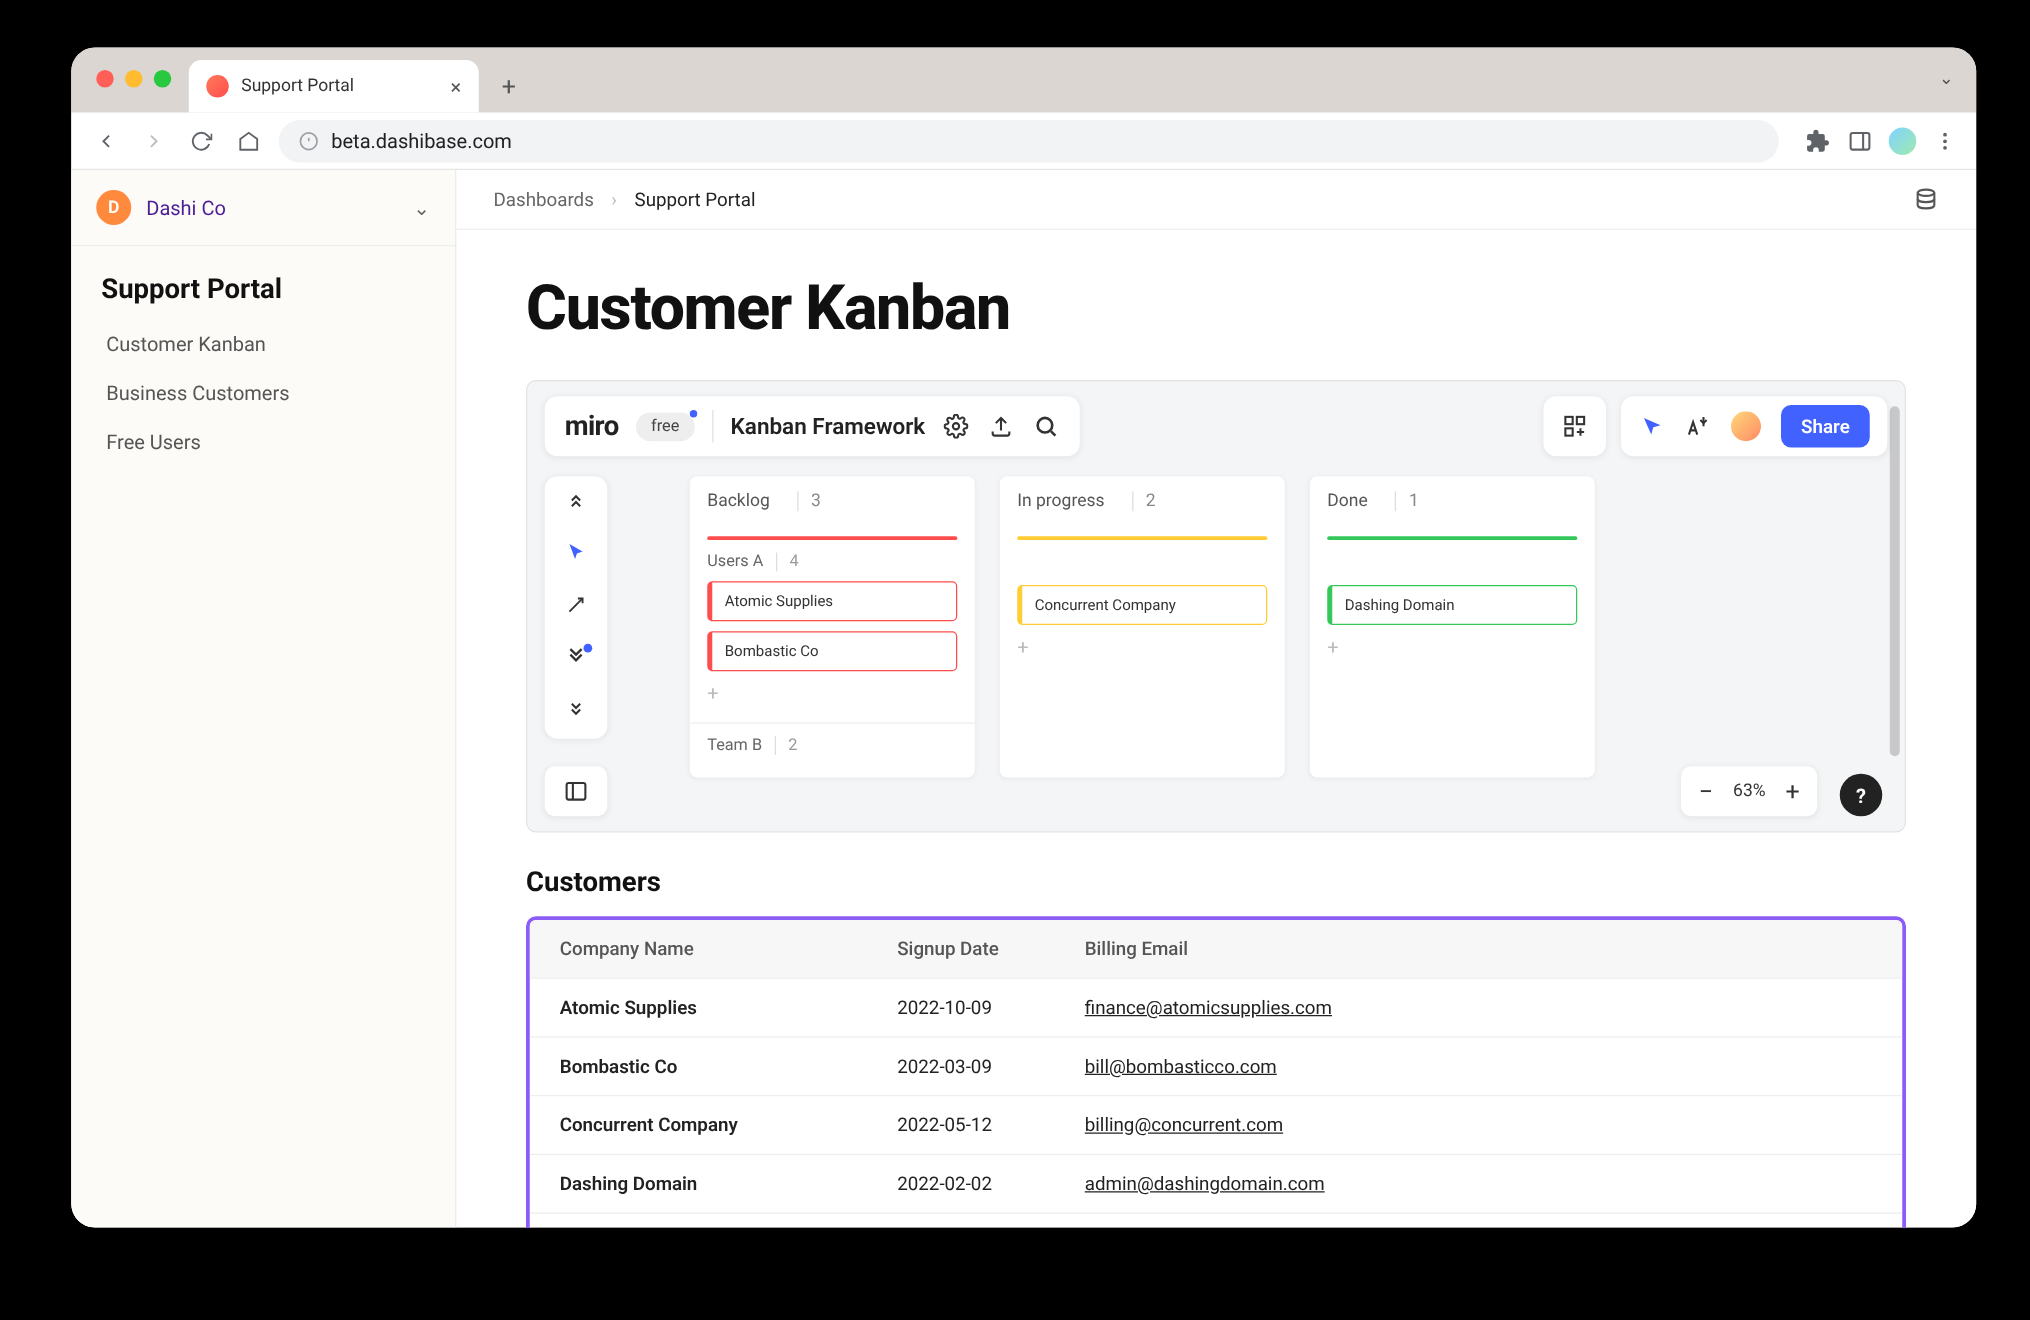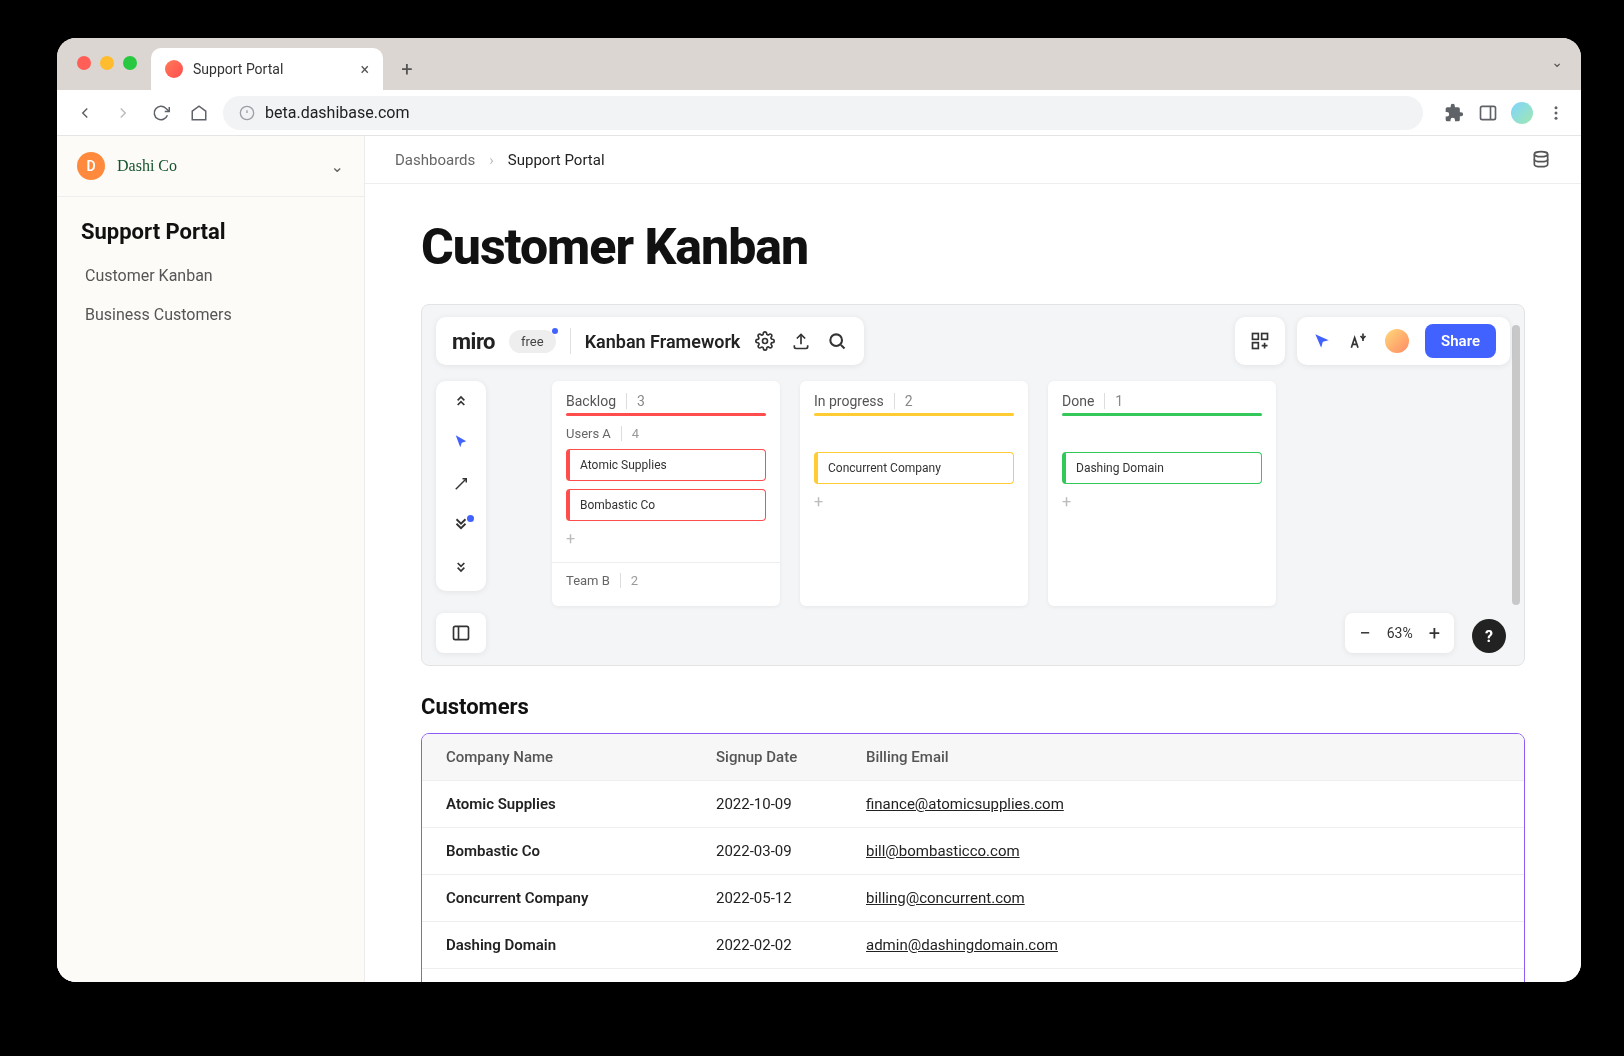--- a/index.html
+++ b/index.html
@@ -22,21 +22,21 @@
   .url-bar { flex:1; height:34px; background:#f1f3f4; border-radius:18px; display:flex; align-items:center; padding:0 16px; gap:10px; color:#5f6368; font-size:16px;}
   .url-bar .domain{color:#202124;}
   .right-icons{display:flex;align-items:center;gap:12px;margin-left:10px;}
   .ext-icon{width:22px;height:22px;display:flex;align-items:center;justify-content:center;color:#5f6368;}
   .avatar-circ{width:22px;height:22px;border-radius:50%;background:linear-gradient(135deg,#7fd4ff,#a0e8af);}
   
   .app { flex:1; display:flex; overflow:hidden; background:#fff;}
   .sidebar { width:308px; background:#fdfbf7; border-right:1px solid #ececec; padding:0; }
   .org-row{display:flex;align-items:center;gap:12px;padding:16px 20px;border-bottom:1px solid #eee;cursor:pointer;}
   .org-badge{width:28px;height:28px;border-radius:50%;background:#ff8a3d;color:#fff;font-weight:600;display:flex;align-items:center;justify-content:center;font-size:14px;}
-  .org-name{font-size:16px;color:#14532d;font-family:Liberation Serif, serif;}
+  .org-name{font-size:16px;color:#4c1d95;}
   .org-chev{margin-left:auto;color:#666;}
   .side-heading{padding:22px 24px 12px;font-size:22px;font-weight:700;color:#111;}
   .side-item{padding:10px 28px;font-size:16px;color:#555;cursor:pointer;}
   .main{flex:1;overflow:auto;}
   .crumbs{height:48px;border-bottom:1px solid #eee;display:flex;align-items:center;padding:0 30px;gap:14px;font-size:15px;color:#666;}
   .crumbs .sep{color:#bbb;}
   .crumbs .current{color:#222;}
   .db-icon{margin-left:auto;color:#555;display:flex;}
   .content{padding:34px 56px;}
   h1.page-title{font-size:50px;font-weight:800;color:#111;letter-spacing:-1px;margin-bottom:28px;}
@@ -53,36 +53,36 @@
   .miro-pill{height:48px;background:#fff;border-radius:10px;box-shadow:0 1px 6px rgba(0,0,0,.08);display:flex;align-items:center;padding:0 14px;gap:14px;}
   .share-btn{background:#4262ff;color:#fff;border-radius:8px;padding:8px 16px;font-size:15px;font-weight:600;cursor:pointer;}
   .miro-av{width:28px;height:28px;border-radius:50%;background:linear-gradient(135deg,#ffd97a,#ff8a65);border:2px solid #fff;}
   .miro-sidetools{position:absolute;left:14px;top:76px;width:50px;background:#fff;border-radius:10px;box-shadow:0 1px 6px rgba(0,0,0,.08);display:flex;flex-direction:column;align-items:center;padding:12px 0;gap:20px;}
   .miro-sidetools .tool{color:#333;position:relative;cursor:pointer;}
   .miro-sidetools .tool.blue{color:#4262ff;}
   .tool .dot{position:absolute;right:-4px;top:-2px;width:7px;height:7px;border-radius:50%;background:#4262ff;}
   .miro-panels{position:absolute;left:14px;bottom:12px;width:50px;height:40px;background:#fff;border-radius:8px;box-shadow:0 1px 6px rgba(0,0,0,.08);display:flex;align-items:center;justify-content:center;}
   .kanban{position:absolute;left:130px;top:76px;display:flex;gap:20px;}
   .col{width:228px;background:#fff;border-radius:6px;box-shadow:0 1px 4px rgba(0,0,0,.06);padding:12px 14px 10px;}
-  .col-head{display:flex;align-items:flex-start;gap:10px;font-size:14px;color:#555;margin-bottom:4px;}
+  .col-head{display:flex;align-items:flex-start;gap:22px;font-size:14px;color:#555;margin-bottom:20px;}
   .col-head .cnt{color:#888;border-left:1px solid #ddd;padding-left:10px;}
   .col-line{height:3px;border-radius:2px;margin-bottom:10px;}
   .col-line.red{background:#ff4d4d;} .col-line.yellow{background:#ffcc33;} .col-line.green{background:#34c759;}
   .team-row{display:flex;align-items:center;gap:10px;font-size:13px;color:#666;margin:6px 0 8px;}
   .team-row .cnt{color:#999;border-left:1px solid #ddd;padding-left:10px;}
   .card{border:1px solid #ff4d4d;border-left-width:4px;border-radius:4px;padding:8px 10px;font-size:12px;color:#333;margin-bottom:8px;background:#fff;}
   .card.yellow{border-color:#ffcc33;}
   .card.green{border-color:#34c759;}
   .addc{color:#bbb;font-size:16px;margin-top:0;}
   .zoom-ctrl{position:absolute;right:70px;bottom:12px;height:40px;background:#fff;border-radius:8px;box-shadow:0 1px 6px rgba(0,0,0,.08);display:flex;align-items:center;gap:16px;padding:0 14px;font-size:14px;color:#333;}
   .help-btn{position:absolute;right:18px;bottom:12px;width:34px;height:34px;border-radius:50%;background:#222;color:#fff;display:flex;align-items:center;justify-content:center;font-weight:700;}
   .miro-scroll{position:absolute;right:4px;top:20px;width:8px;height:280px;background:rgba(0,0,0,.18);border-radius:4px;}
   
   h2.section-title{font-size:22px;font-weight:700;color:#111;margin:28px 0 14px;}
-  .tbl{border:1px solid #8b5cf6;border-radius:8px;overflow:hidden;}
+  .tbl{border:3px solid #8b5cf6;border-radius:8px;overflow:hidden;}
   .tbl-row{display:grid;grid-template-columns: 270px 150px 1fr;padding:14px 24px;font-size:15px;align-items:center;border-top:1px solid #eee;}
   .tbl-row.head{background:#f7f7f7;color:#555;font-weight:500;border-top:none;}
   .tbl-row.body{color:#222;}
   .tbl-row.body .company{font-weight:600;}
   .tbl-row.body .email{text-decoration:underline;color:#222;cursor:pointer;}
 </style>
 </head>
 <body>
 
 <div class="window">
@@ -157,20 +157,21 @@
   <div class="app">
     <aside class="sidebar">
       <div class="org-row">
         <div class="org-badge">D</div>
         <div class="org-name">Dashi Co</div>
         <div class="org-chev">⌄</div>
       </div>
       <div class="side-heading">Support Portal</div>
       <div class="side-item">Customer Kanban</div>
       <div class="side-item">Business Customers</div>
+      <div class="side-item">Free Users</div>
     </aside>
 
     <main class="main">
       <div class="crumbs">
         <span>Dashboards</span>
         <span class="sep">›</span>
         <span class="current">Support Portal</span>
         <span class="db-icon">
           <svg width="20" height="20" viewBox="0 0 24 24" fill="none" stroke="currentColor" stroke-width="2">
               <ellipse cx="12" cy="5" rx="8" ry="3"></ellipse>

